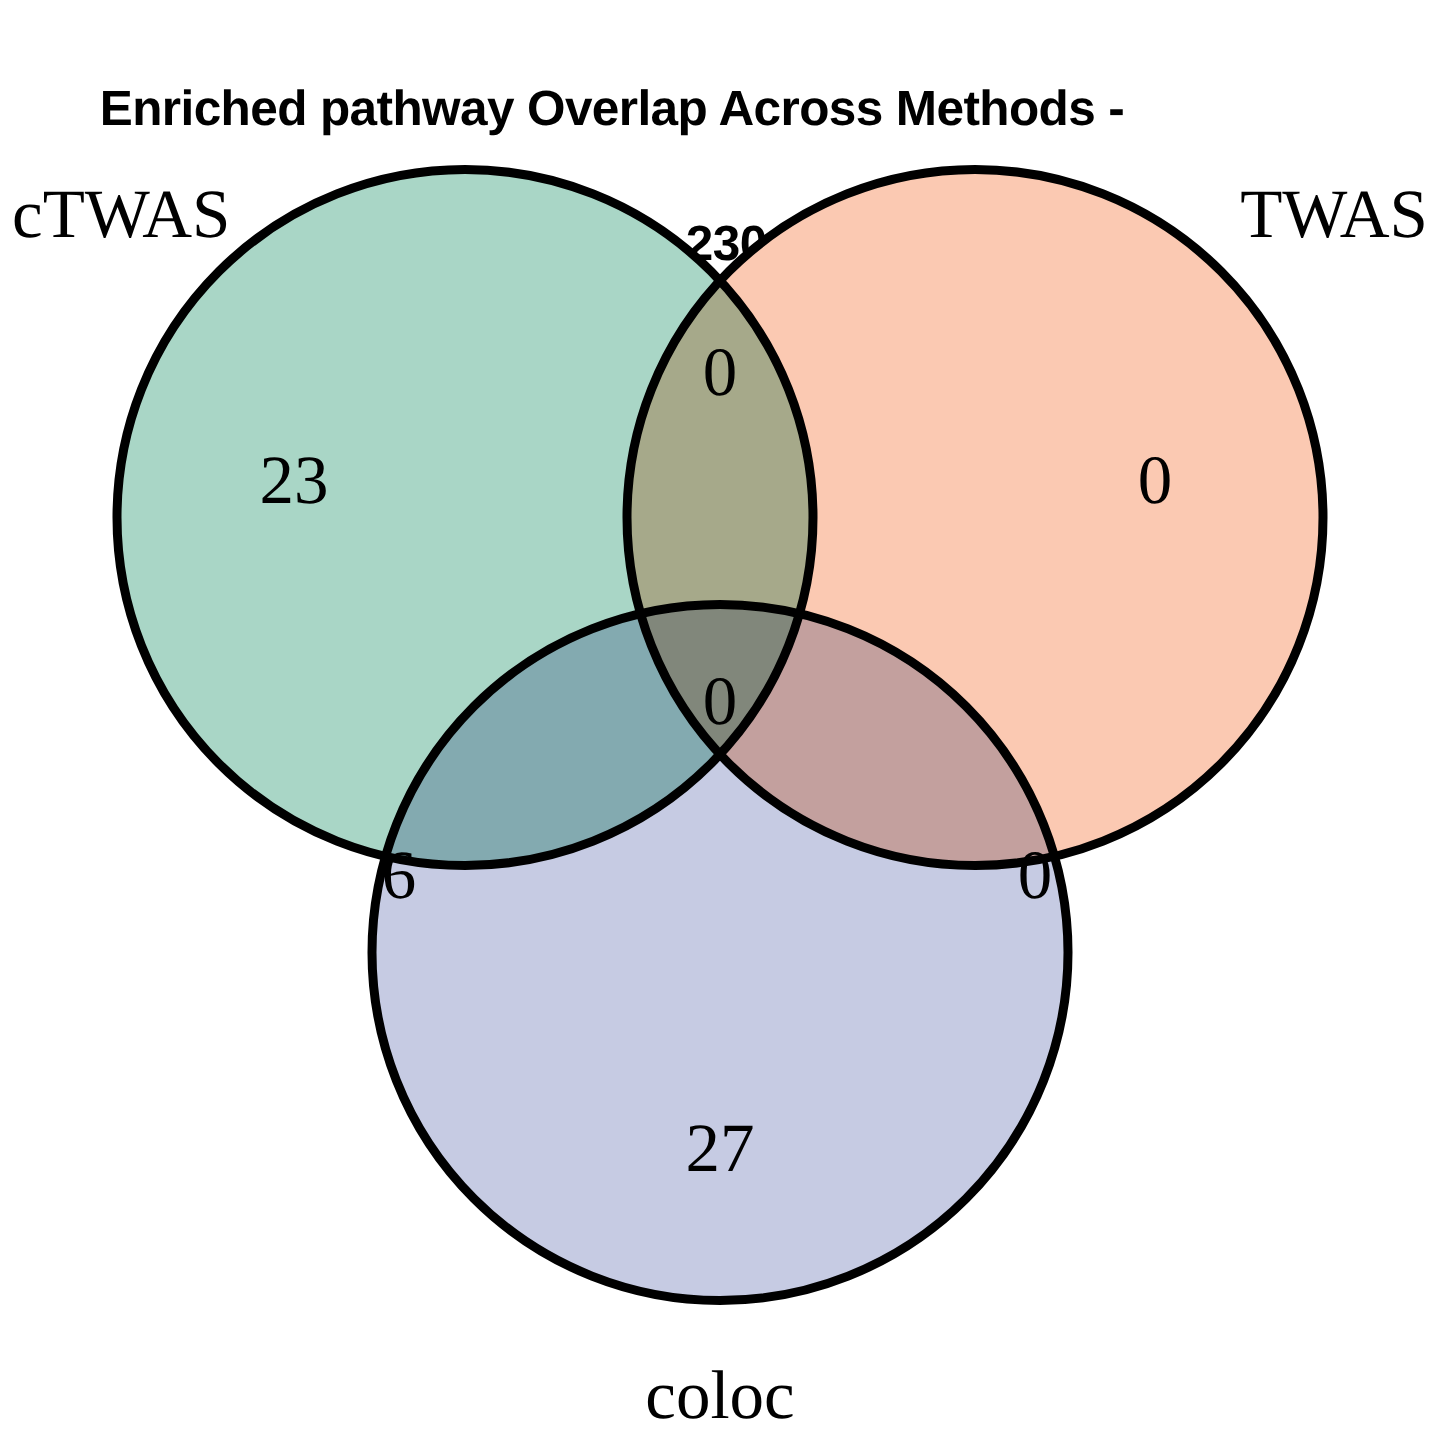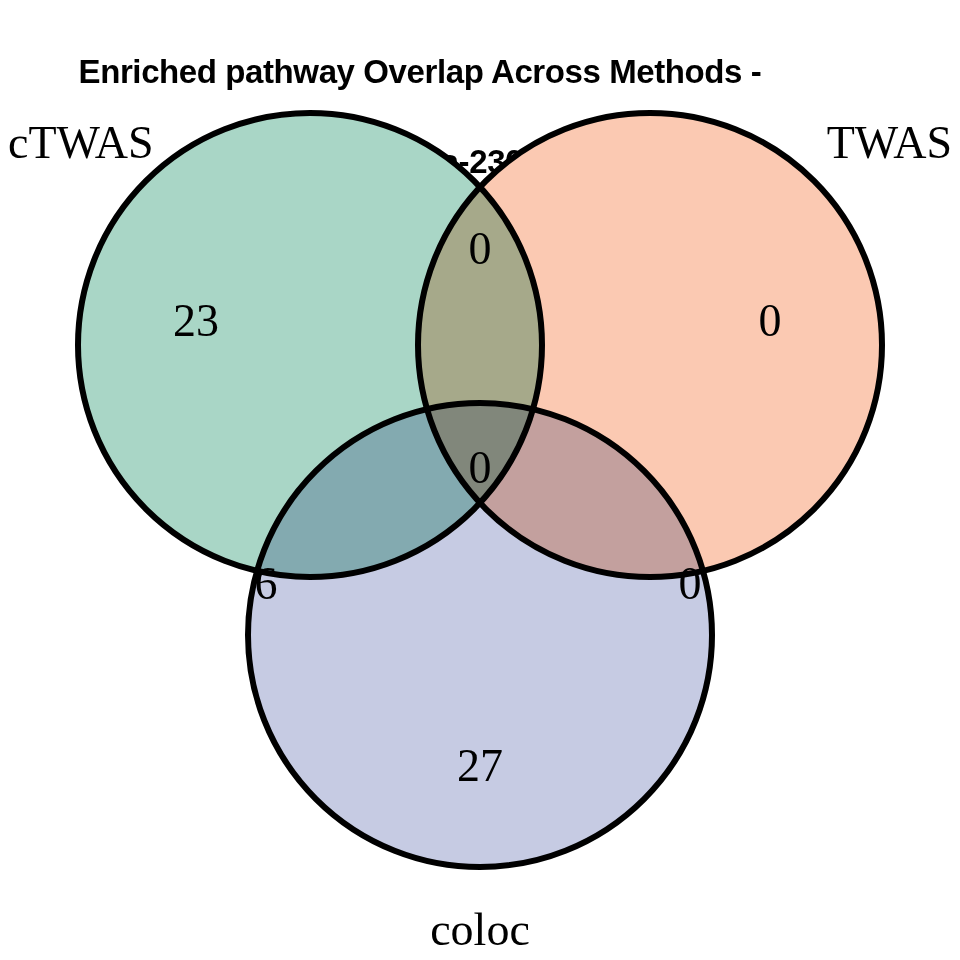--- a/index.html
+++ b/index.html
@@ -15,21 +15,21 @@
   }
   #venn-figure {
     position: relative;
     width: 960px;
     height: 960px;
     background: #ffffff;
   }
   .chart-title {
     position: absolute;
     top: 0;
-    left: 12px;
+    left: 0;
     width: 816px;
     text-align: center;
     font-family: "Liberation Sans", sans-serif;
     font-weight: bold;
     font-size: 33px;
     line-height: 45px;
     letter-spacing: -0.4px;
     color: #000000;
     padding-top: 4px;
     white-space: pre-line;

